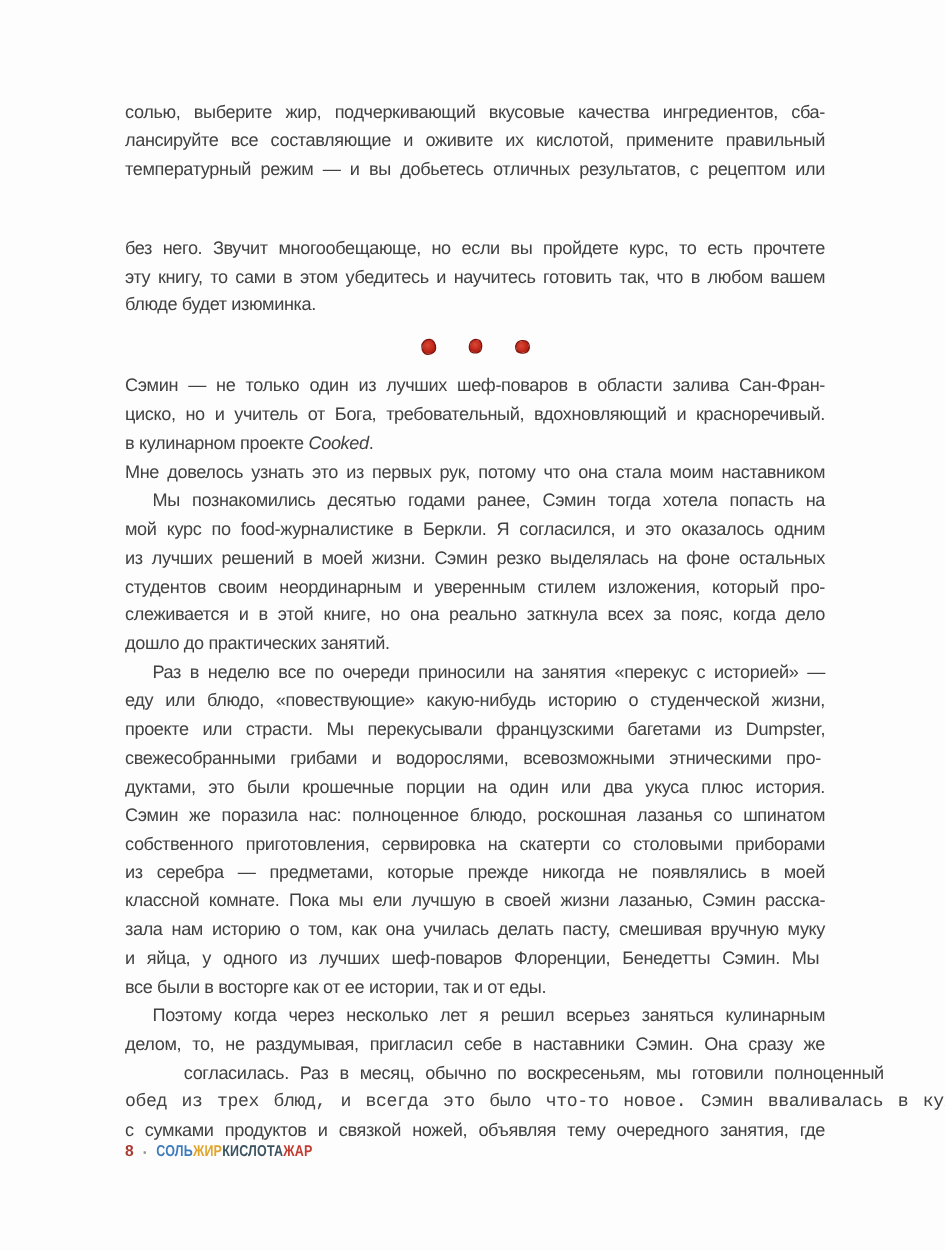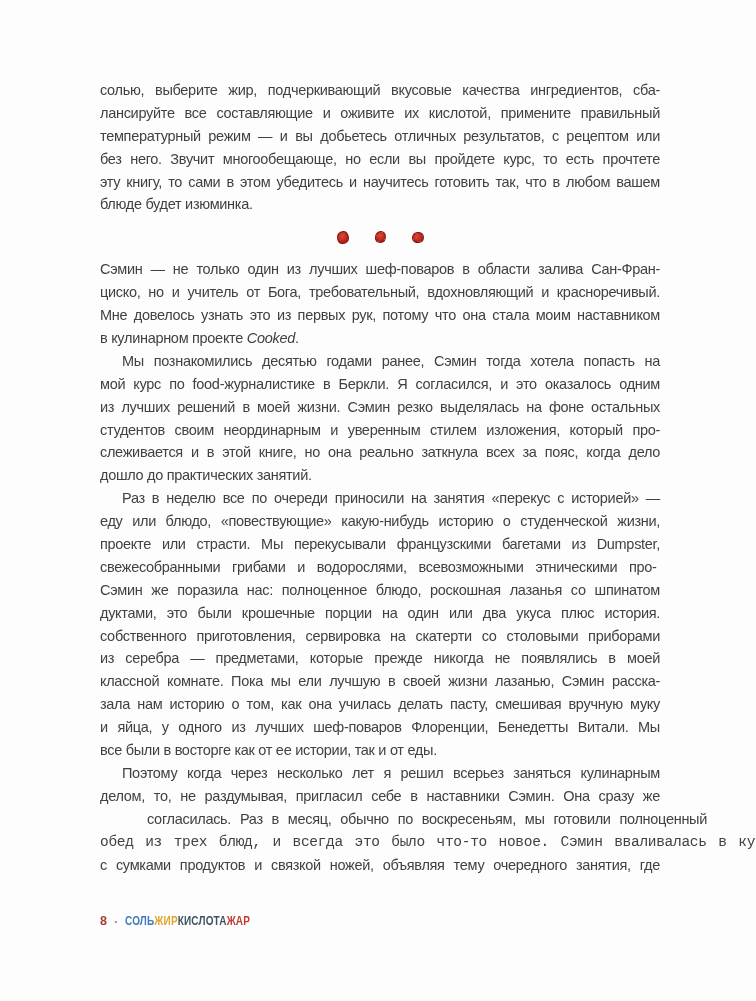--- a/index.html
+++ b/index.html
@@ -73,55 +73,55 @@
 </head>
 <body>
 
 <div class="page">
 
   <div class="textblock" style="color: rgb(65, 65, 65);">
       <div class="para">
         <div class="tline" style="word-spacing: 6.98px;">солью, выберите жир, подчеркивающий вкусовые качества ингредиентов, сба-</div>
         <div class="tline" style="word-spacing: 6.17px;">лансируйте все составляющие и оживите их кислотой, примените правильный</div>
         <div class="tline" style="word-spacing: 3.8px;">температурный режим — и вы добьетесь отличных результатов, с рецептом или</div>
-        <div class="tline" style="word-spacing: 4.81px;">без него. Звучит многообещающе, но если вы пройдете курс, то есть прочтете</div>
+        <div class="tline" style="word-spacing: 4.81px; margin-top: 40px;">без него. Звучит многообещающе, но если вы пройдете курс, то есть прочтете</div>
         <div class="tline" style="word-spacing: 2.36px;">эту книгу, то сами в этом убедитесь и научитесь готовить так, что в любом вашем</div>
         <div class="tline free" style="">блюде будет изюминка.</div>
       </div>
       <div class="ornament">
         <span class="dot"></span>
         <span class="dot"></span>
         <span class="dot"></span>
       </div>
       <div class="para">
         <div class="tline" style="word-spacing: 4.38px;">Сэмин — не только один из лучших шеф-поваров в области залива Сан-Фран-</div>
         <div class="tline" style="word-spacing: 4.17px;">циско, но и учитель от Бога, требовательный, вдохновляющий и красноречивый.</div>
+        <div class="tline free" style="">в кулинарном проекте <i>Cooked</i>.</div>
         <div class="tline" style="word-spacing: 2.81px;">Мне довелось узнать это из первых рук, потому что она стала моим наставником</div>
-        <div class="tline free" style="">в кулинарном проекте <i>Cooked</i>.</div>
       </div>
       <div class="para">
         <div class="tline indent" style="word-spacing: 6.05px;">Мы познакомились десятью годами ранее, Сэмин тогда хотела попасть на</div>
         <div class="tline" style="word-spacing: 4.39px;">мой курс по food-журналистике в Беркли. Я согласился, и это оказалось одним</div>
         <div class="tline" style="word-spacing: 3.57px;">из лучших решений в моей жизни. Сэмин резко выделялась на фоне остальных</div>
         <div class="tline" style="word-spacing: 5.82px;">студентов своим неординарным и уверенным стилем изложения, который про-</div>
         <div class="tline" style="word-spacing: 4.3px;">слеживается и в этой книге, но она реально заткнула всех за пояс, когда дело</div>
         <div class="tline free" style="">дошло до практических занятий.</div>
       </div>
       <div class="para">
         <div class="tline indent" style="word-spacing: 3.3px;">Раз в неделю все по очереди приносили на занятия «перекус с историей» —</div>
         <div class="tline" style="word-spacing: 5.92px;">еду или блюдо, «повествующие» какую-нибудь историю о студенческой жизни,</div>
         <div class="tline" style="word-spacing: 7.18px;">проекте или страсти. Мы перекусывали французскими багетами из Dumpster,</div>
         <div class="tline" style="word-spacing: 8px;">свежесобранными грибами и водорослями, всевозможными этническими про-</div>
+        <div class="tline" style="word-spacing: 6.46px;">дуктами, это были крошечные порции на один или два укуса плюс история.</div>
         <div class="tline" style="word-spacing: 5.09px;">Сэмин же поразила нас: полноценное блюдо, роскошная лазанья со шпинатом</div>
-        <div class="tline" style="word-spacing: 6.46px;">дуктами, это были крошечные порции на один или два укуса плюс история.</div>
         <div class="tline" style="word-spacing: 6.2px;">собственного приготовления, сервировка на скатерти со столовыми приборами</div>
         <div class="tline" style="word-spacing: 7.48px;">из серебра — предметами, которые прежде никогда не появлялись в моей</div>
         <div class="tline" style="word-spacing: 3.94px;">классной комнате. Пока мы ели лучшую в своей жизни лазанью, Сэмин расска-</div>
         <div class="tline" style="word-spacing: 3.46px;">зала нам историю о том, как она училась делать пасту, смешивая вручную муку</div>
-        <div class="tline" style="word-spacing: 5.85px;">и яйца, у одного из лучших шеф-поваров Флоренции, Бенедетты Витали. Мы</div>
+        <div class="tline" style="word-spacing: 5.85px;">и яйца, у одного из лучших шеф-поваров Флоренции, Бенедетты Сэмин. Мы</div>
         <div class="tline free" style="">все были в восторге как от ее истории, так и от еды.</div>
       </div>
       <div class="para">
         <div class="tline indent" style="word-spacing: 5.87px;">Поэтому когда через несколько лет я решил всерьез заняться кулинарным</div>
         <div class="tline" style="word-spacing: 5.09px;">делом, то, не раздумывая, пригласил себе в наставники Сэмин. Она сразу же</div>
         <div class="tline" style="word-spacing: 5.09px; margin-left: 47px;">согласилась. Раз в месяц, обычно по воскресеньям, мы готовили полноценный</div>
         <div class="tline" style="word-spacing: 3.21px; font-family: Liberation Mono, monospace;">обед из трех блюд, и всегда это было что-то новое. Сэмин вваливалась в кухню</div>
         <div class="tline" style="word-spacing: 5.22px;">с сумками продуктов и связкой ножей, объявляя тему очередного занятия, где</div>
       </div>
     </div>

